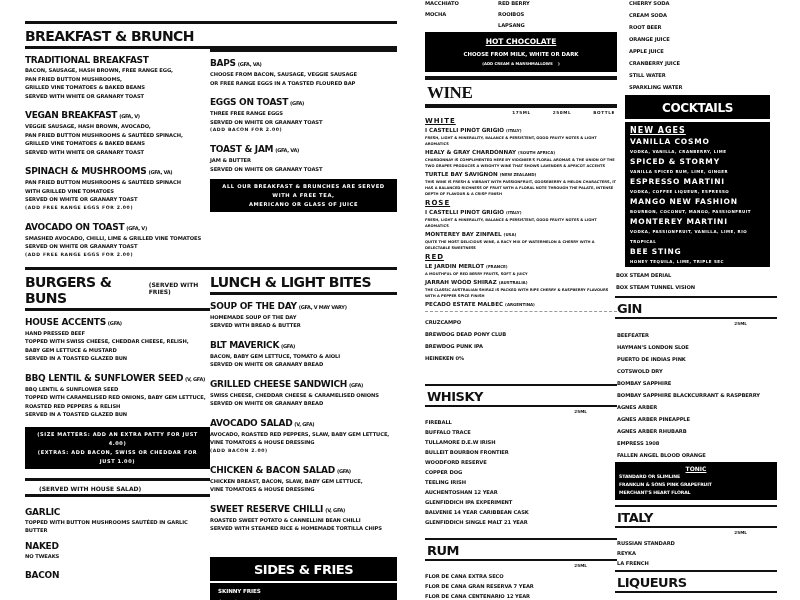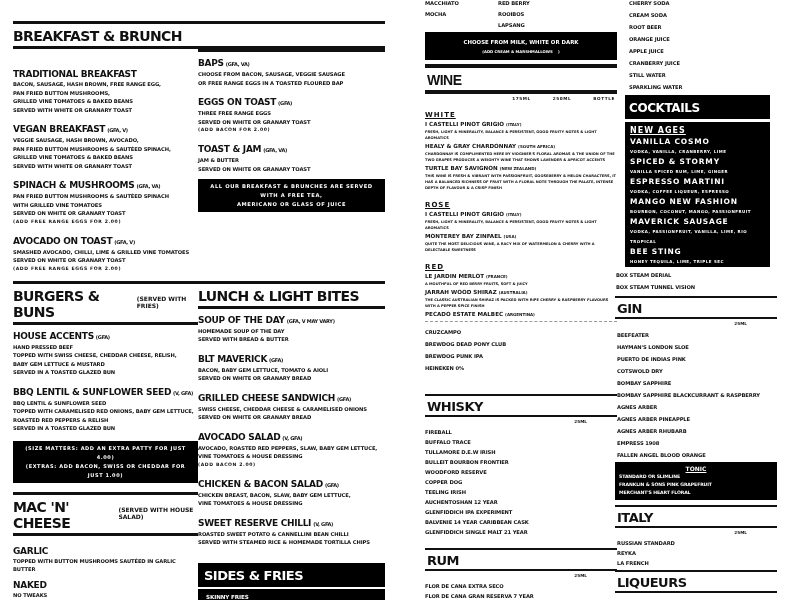--- a/index.html
+++ b/index.html
@@ -13,38 +13,38 @@
 .sec-head{border-top:3px solid #111;border-bottom:3px solid #111;padding:4px 0 2px 0;margin-top:10px;display:flex;align-items:baseline}
 .sec-head .ttl{font-family:"DejaVu Sans",sans-serif;font-weight:bold;font-size:14px;letter-spacing:-0.6px}
 .sec-head .sub{font-size:6px;font-weight:bold;margin-left:14px;font-family:"DejaVu Sans",sans-serif}
 .blackbox{background:#000;color:#fff;text-align:center;font-family:"DejaVu Sans",sans-serif;font-weight:bold;font-size:5.2px;letter-spacing:0.6px;line-height:9px;padding:3px 4px}
 .list-line{font-family:"DejaVu Sans",sans-serif;font-weight:bold;font-size:5.2px;letter-spacing:-0.1px;height:10px;line-height:10px}
 .drink-head{border-top:2px solid #111;border-bottom:2px solid #111;padding:3px 0 1px 2px;font-family:"DejaVu Sans",sans-serif;font-weight:bold;font-size:13px;letter-spacing:-0.5px}
 .ml{font-family:"DejaVu Sans",sans-serif;font-weight:bold;font-size:4.2px;text-align:right;padding-right:30px;height:10px;line-height:10px}
 .wine-name{font-family:"DejaVu Sans",sans-serif;font-weight:bold;font-size:5.6px;line-height:8px;margin-top:1px}
 .wine-name small{font-size:4px;margin-left:2px}
 .wine-desc{font-family:"DejaVu Sans",sans-serif;font-weight:bold;font-size:3.6px;line-height:6px}
-.wine-cat{font-family:"DejaVu Sans",sans-serif;font-weight:bold;font-size:7px;letter-spacing:1px;margin-top:10px;text-decoration:underline}
+.wine-cat{font-family:"DejaVu Sans",sans-serif;font-weight:bold;font-size:7px;letter-spacing:1px;margin-top:2px;text-decoration:underline}
 .ck-t{font-family:"DejaVu Sans",sans-serif;font-weight:bold;font-size:7.5px;letter-spacing:0.8px;line-height:10px}
 .ck-d{font-family:"DejaVu Sans",sans-serif;font-weight:bold;font-size:4px;letter-spacing:0.5px;line-height:10px}
 .ck-sub{font-family:"DejaVu Sans",sans-serif;font-weight:bold;font-size:8px;letter-spacing:1px;text-decoration:underline;line-height:13px}
 </style>
 </head>
 <body>
 
-<div class="col" style="left:13px;width:372px;height:424px;">
+<div class="col" style="left:25px;width:372px;height:424px;">
 
   <div class="sec-head" style="margin-top:21px;">
     <span class="ttl">BREAKFAST &amp; BRUNCH</span>
   </div>
 
   <div style="display:flex;">
     <div style="width:185px;" id="bf-left">
         <div>
-          <div class="item-t" style="margin-top:20px"><span>TRADITIONAL BREAKFAST</span></div>
+          <div class="item-t" style="margin-top:6px"><span>TRADITIONAL BREAKFAST</span></div>
           <div class="item-d">BACON, SAUSAGE, HASH BROWN, FREE RANGE EGG,</div>
           <div class="item-d">PAN FRIED BUTTON MUSHROOMS,</div>
           <div class="item-d">GRILLED VINE TOMATOES &amp; BAKED BEANS</div>
           <div class="item-d">SERVED WITH WHITE OR GRANARY TOAST</div>
         </div>
         <div>
           <div class="item-t"><span>VEGAN BREAKFAST</span><small>(GFA, V)</small></div>
           <div class="item-d">VEGGIE SAUSAGE, HASH BROWN, AVOCADO,</div>
           <div class="item-d">PAN FRIED BUTTON MUSHROOMS &amp; SAUTÉED SPINACH,</div>
           <div class="item-d">GRILLED VINE TOMATOES &amp; BAKED BEANS</div>
@@ -111,21 +111,20 @@
             <div class="item-d">TOPPED WITH CARAMELISED RED ONIONS, BABY GEM LETTUCE,</div>
             <div class="item-d">ROASTED RED PEPPERS &amp; RELISH</div>
             <div class="item-d">SERVED IN A TOASTED GLAZED BUN</div>
           </div>
         </div>
       <div class="blackbox" style="margin-top:8px;font-size:5px;">
         <div>(SIZE MATTERS: ADD AN EXTRA PATTY FOR JUST 4.00)</div>
         <div>(EXTRAS: ADD BACON, SWISS OR CHEDDAR FOR JUST 1.00)</div>
       </div>
       <div class="sec-head" style="margin-top:9px;">
-        <span class="ttl">MAC 'N' CHEESE</span>
         <span class="sub">(SERVED WITH HOUSE SALAD)</span>
       </div>
       <div id="mac-items">
           <div>
             <div class="item-t"><span>GARLIC</span></div>
             <div class="item-d">TOPPED WITH BUTTON MUSHROOMS SAUTÉED IN GARLIC BUTTER</div>
           </div>
           <div>
             <div class="item-t" style="margin-top:6px"><span>NAKED</span></div>
             <div class="item-d">NO TWEAKS</div>
@@ -167,21 +166,21 @@
             <div class="item-t"><span>CHICKEN &amp; BACON SALAD</span><small>(GFA)</small></div>
             <div class="item-d">CHICKEN BREAST, BACON, SLAW, BABY GEM LETTUCE,</div>
             <div class="item-d">VINE TOMATOES &amp; HOUSE DRESSING</div>
           </div>
           <div>
             <div class="item-t"><span>SWEET RESERVE CHILLI</span><small>(V, GFA)</small></div>
             <div class="item-d">ROASTED SWEET POTATO &amp; CANNELLINI BEAN CHILLI</div>
             <div class="item-d">SERVED WITH STEAMED RICE &amp; HOMEMADE TORTILLA CHIPS</div>
           </div>
         </div>
-      <div style="background:#000;color:#fff;margin-top:16px;padding:3px 6px;border-bottom:2px solid #fff;">
+      <div style="background:#000;color:#fff;margin-top:24px;padding:3px 6px;border-bottom:2px solid #fff;text-align:center;">
         <span style="font-family:'DejaVu Sans',sans-serif;font-weight:bold;font-size:13px;letter-spacing:-0.5px;">SIDES &amp; FRIES</span>
       </div>
       <div id="sides-items" style="background:#000;color:#fff;padding:3px 8px 4px 8px;">
           <div class="item-d" style="font-size:5.6px;line-height:11px;">SKINNY FRIES</div>
           <div class="item-d" style="font-size:5.6px;line-height:11px;">CHEESY FRIES</div>
           <div class="item-d" style="font-size:5.6px;line-height:11px;">SWEET POTATO FRIES</div>
         </div>
 
     </div>
   </div>
@@ -193,25 +192,26 @@
         <div class="list-line" style="height:11px;line-height:11px;">MACCHIATO</div>
         <div class="list-line" style="height:11px;line-height:11px;">MOCHA</div>
       </div>
     <div id="coffee-col2">
         <div class="list-line" style="height:11px;line-height:11px;">RED BERRY</div>
         <div class="list-line" style="height:11px;line-height:11px;">ROOIBOS</div>
         <div class="list-line" style="height:11px;line-height:11px;">LAPSANG</div>
       </div>
   </div>
   <div style="background:#000;color:#fff;text-align:center;margin-top:1px;padding:4px 0 4px 0;">
+    <div style="font-family:'DejaVu Sans',sans-serif;font-weight:bold;font-size:7.5px;text-decoration:underline;line-height:12px;">HOT CHOCOLATE</div>
     <div style="font-family:'DejaVu Sans',sans-serif;font-weight:bold;font-size:5.4px;line-height:12px;">CHOOSE FROM MILK, WHITE OR DARK</div>
     <div style="font-family:'DejaVu Sans',sans-serif;font-weight:bold;font-size:3.8px;line-height:8px;white-space:pre;">(ADD CREAM &amp; MARSHMALLOWS    )</div>
   </div>
   <div style="border-top:4px solid #111;border-bottom:4px solid #111;margin-top:4px;padding:3px 0 1px 2px;">
-    <span style="font-family:Liberation Sans, sans-serif;font-weight:bold;font-size:14px;letter-spacing:-0.5px;text-align:center;">WINE</span>
+    <span style="font-family:Liberation Serif, serif;font-weight:bold;font-size:17px;letter-spacing:-0.5px;text-align:center;">WINE</span>
   </div>
   <div style="display:flex;justify-content:flex-end;gap:22px;padding-right:2px;margin-top:2px;font-family:'DejaVu Sans',sans-serif;font-weight:bold;font-size:4.2px;letter-spacing:0.6px;">
     <span>175ML</span>
     <span>250ML</span>
     <span>BOTTLE</span>
   </div>
   <div id="wine-list">
       <div class="wine-cat">WHITE</div>
       <div class="wine-name"><span>I CASTELLI PINOT GRIGIO</span><small>(ITALY)</small></div>
       <div class="wine-desc">FRESH, LIGHT &amp; MINERALITY, BALANCE &amp; PERSISTENT, GOOD FRUITY NOTES &amp; LIGHT AROMATICS</div>
@@ -270,35 +270,35 @@
       <div class="list-line" style="height:12px;line-height:12px;">CHERRY SODA</div>
       <div class="list-line" style="height:12px;line-height:12px;">CREAM SODA</div>
       <div class="list-line" style="height:12px;line-height:12px;">ROOT BEER</div>
       <div class="list-line" style="height:12px;line-height:12px;">ORANGE JUICE</div>
       <div class="list-line" style="height:12px;line-height:12px;">APPLE JUICE</div>
       <div class="list-line" style="height:12px;line-height:12px;">CRANBERRY JUICE</div>
       <div class="list-line" style="height:12px;line-height:12px;">STILL WATER</div>
       <div class="list-line" style="height:12px;line-height:12px;">SPARKLING WATER</div>
     </div>
   <div style="background:#000;color:#fff;margin-left:10px;width:145px;margin-top:2px;height:172px;overflow:hidden;">
-    <div style="padding:3px 4px;border-bottom:3px solid #fff;">
+    <div style="padding:3px 4px;border-bottom:3px solid #fff;text-align:center;">
       <span style="font-family:'DejaVu Sans',sans-serif;font-weight:bold;font-size:12px;letter-spacing:-0.4px;">COCKTAILS</span>
     </div>
     <div style="padding:2px 5px;">
       <div class="ck-sub">NEW AGES</div>
       <div id="new-ages">
           <div class="ck-t">VANILLA COSMO</div>
           <div class="ck-d">VODKA, VANILLA, CRANBERRY, LIME</div>
           <div class="ck-t">SPICED &amp; STORMY</div>
           <div class="ck-d">VANILLA SPICED RUM, LIME, GINGER</div>
           <div class="ck-t">ESPRESSO MARTINI</div>
           <div class="ck-d">VODKA, COFFEE LIQUEUR, ESPRESSO</div>
           <div class="ck-t">MANGO NEW FASHION</div>
           <div class="ck-d">BOURBON, COCONUT, MANGO, PASSIONFRUIT</div>
-          <div class="ck-t">MAVERICK SAUSAGE</div>
+          <div class="ck-t">MONTEREY MARTINI</div>
           <div class="ck-d">VODKA, PASSIONFRUIT, VANILLA, LIME, RIO TROPICAL</div>
           <div class="ck-t">BEE STING</div>
           <div class="ck-d">HONEY TEQUILA, LIME, TRIPLE SEC</div>
         </div>
 
     </div>
   </div>
   <div id="cider-list" style="padding-left:1px;margin-top:2px;">
       <div class="list-line" style="height:12px;line-height:12px;">BOX STEAM DERIAL</div>
       <div class="list-line" style="height:12px;line-height:12px;">BOX STEAM TUNNEL VISION</div>

